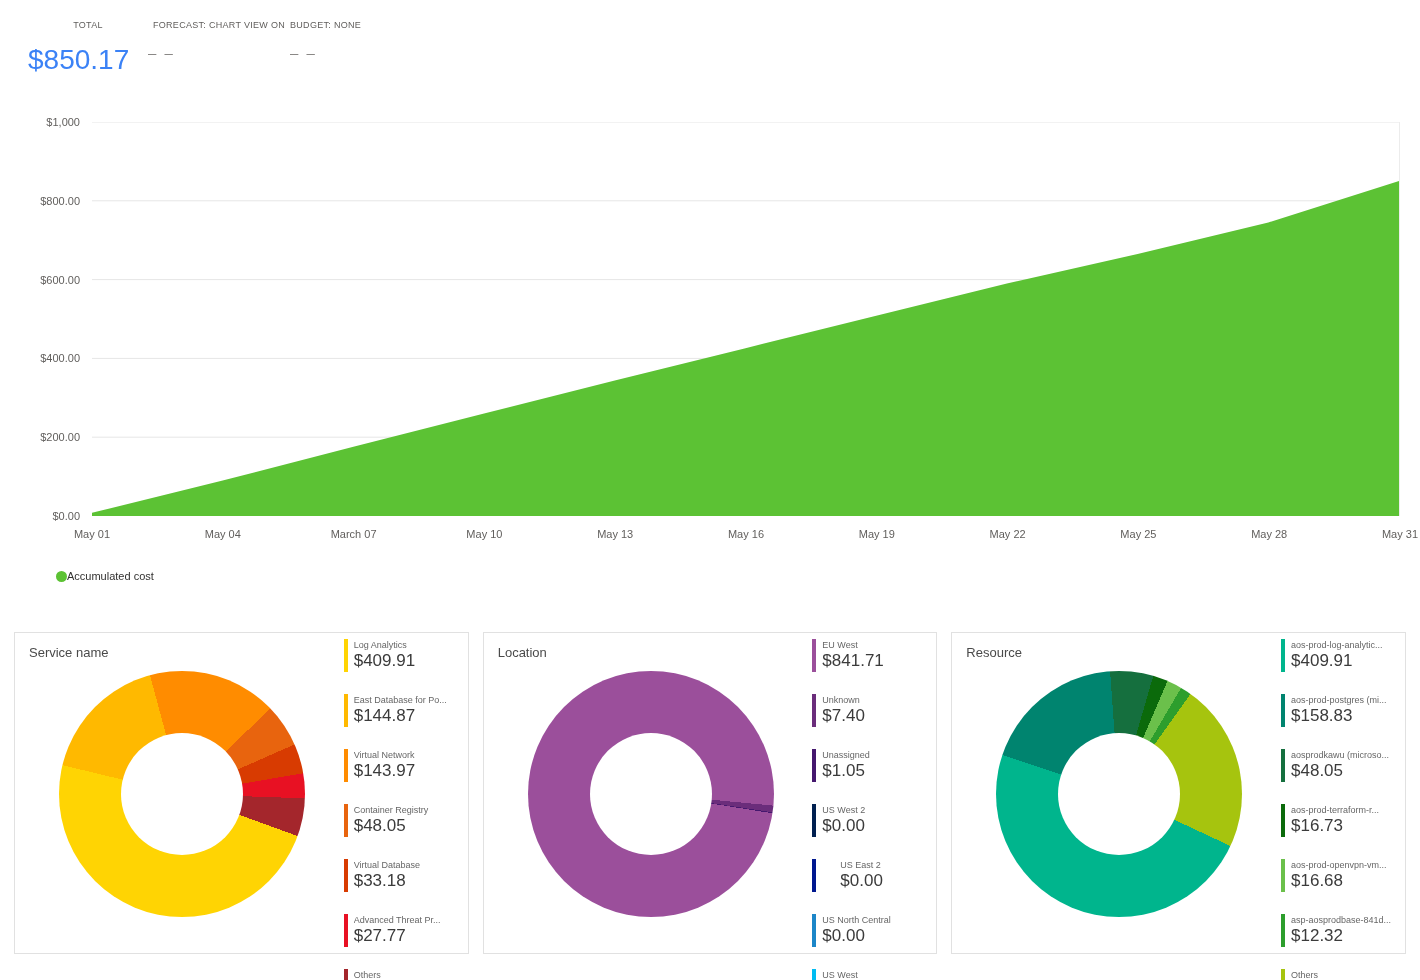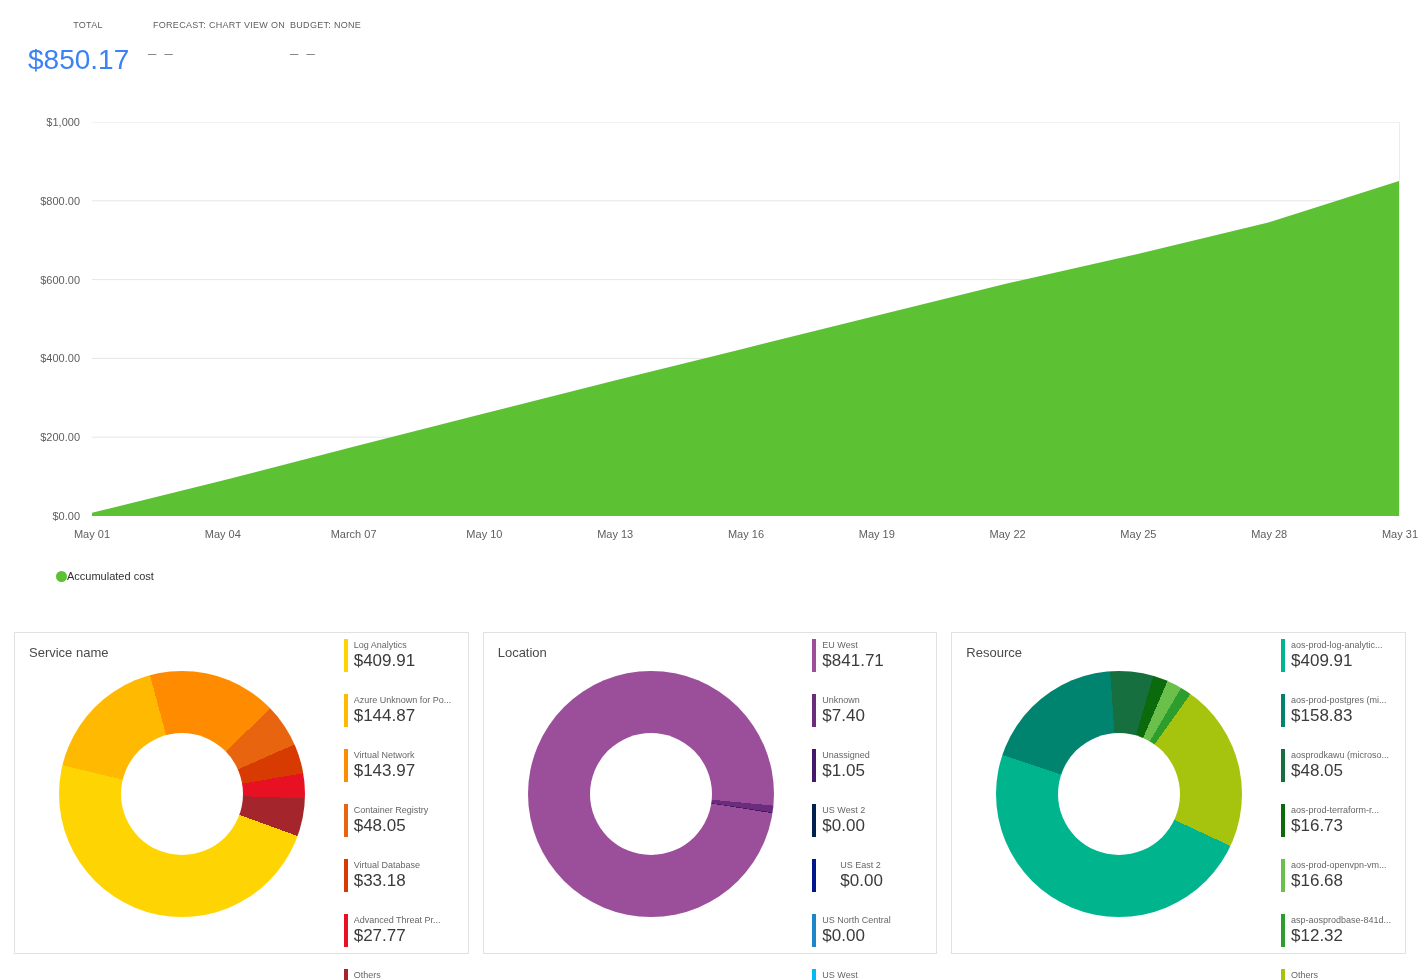--- a/index.html
+++ b/index.html
@@ -117,21 +117,21 @@
       <div class="panel-title">Service name</div>
       <div class="donut" style="background: conic-gradient(from 110deg, rgb(255, 212, 3) 0deg, rgb(255, 212, 3) 173.57deg, rgb(255, 185, 0) 173.57deg, rgb(255, 185, 0) 234.92deg, rgb(255, 140, 0) 234.92deg, rgb(255, 140, 0) 295.88deg, rgb(232, 100, 14) 295.88deg, rgb(232, 100, 14) 316.22deg, rgb(216, 59, 1) 316.22deg, rgb(216, 59, 1) 330.27deg, rgb(232, 17, 35) 330.27deg, rgb(232, 17, 35) 342.03deg, rgb(164, 38, 44) 342.03deg, rgb(164, 38, 44) 360deg);">
         <div class="hole"></div>
       </div>
       <div class="panel-legend">
           <div class="leg-item" style="border-left-color: rgb(255, 212, 3);">
             <div class="leg-label">Log Analytics</div>
             <div class="leg-value">$409.91</div>
           </div>
           <div class="leg-item" style="border-left-color: rgb(255, 185, 0);">
-            <div class="leg-label">Azure Unknown for Po...</div>
+            <div class="leg-label">East Database for Po...</div>
             <div class="leg-value">$144.87</div>
           </div>
           <div class="leg-item" style="border-left-color: rgb(255, 140, 0);">
             <div class="leg-label">Virtual Network</div>
             <div class="leg-value">$143.97</div>
           </div>
           <div class="leg-item" style="border-left-color: rgb(232, 100, 14);">
             <div class="leg-label">Container Registry</div>
             <div class="leg-value">$48.05</div>
           </div>

